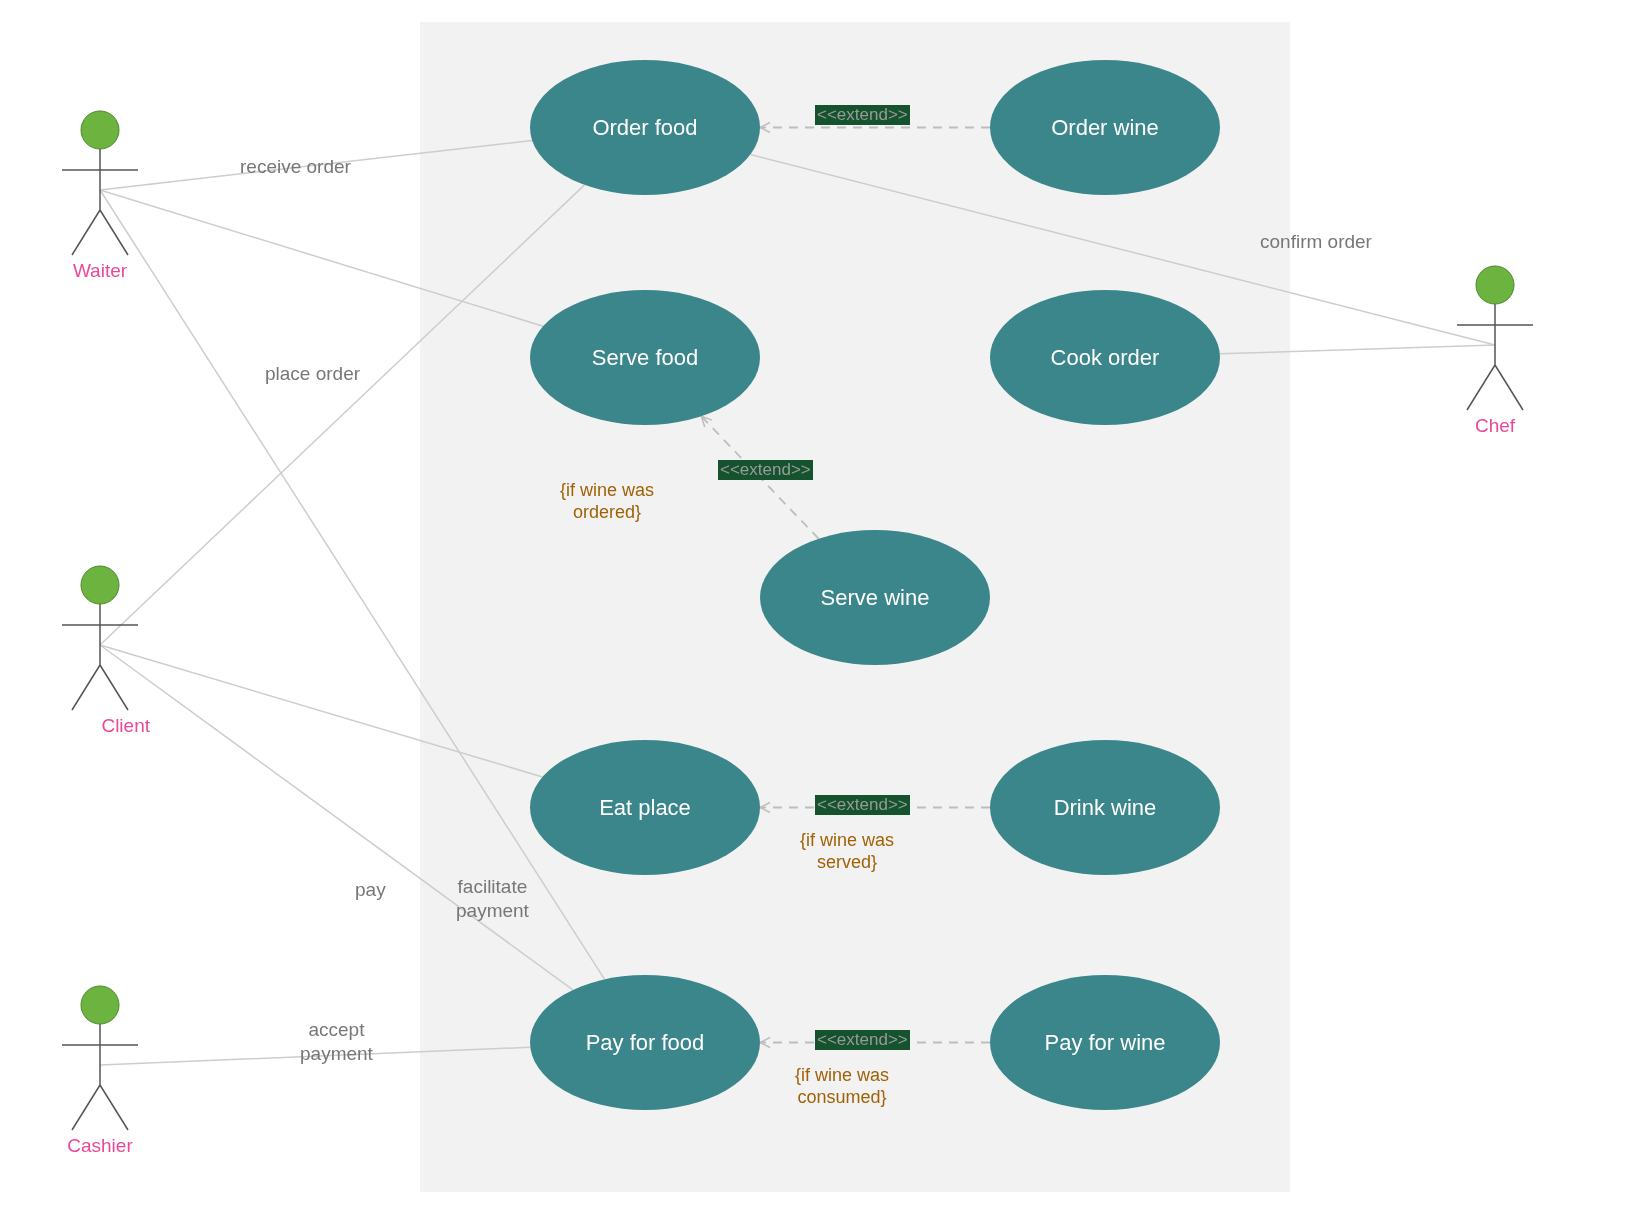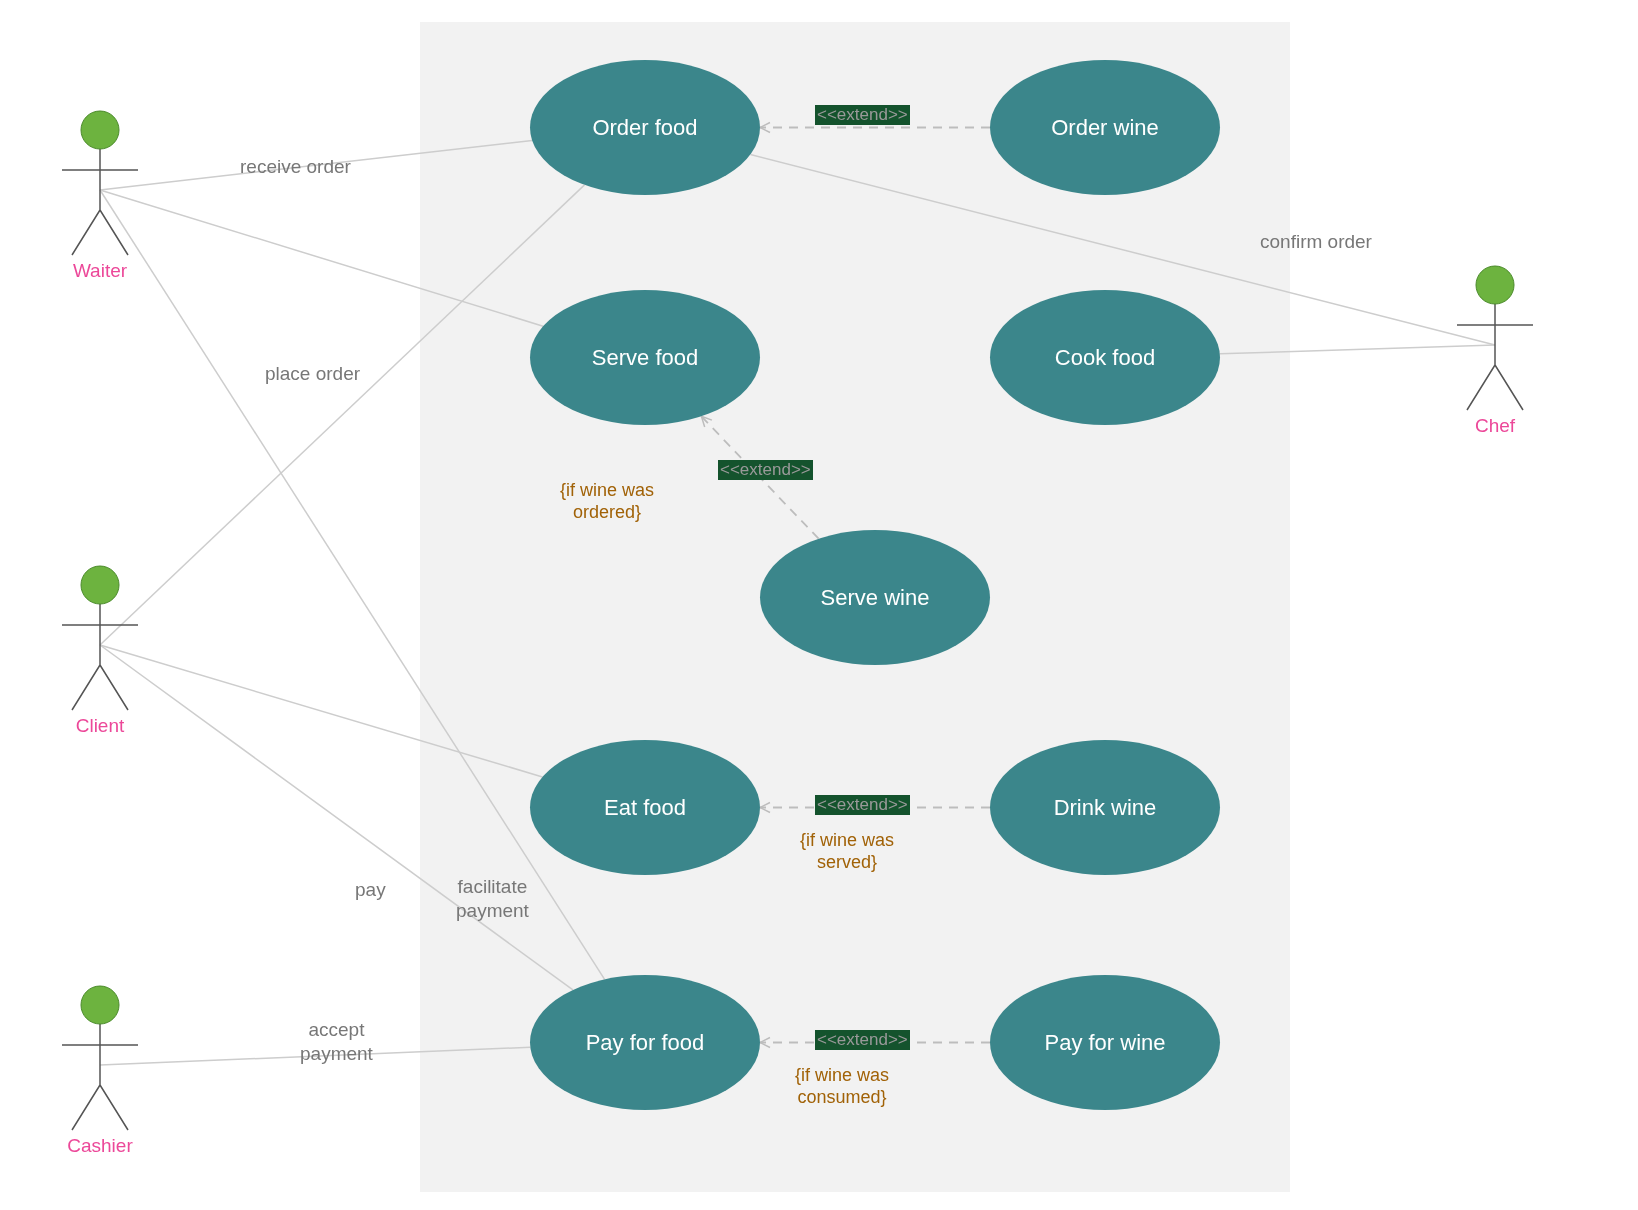--- a/index.html
+++ b/index.html
@@ -114,30 +114,30 @@
           <path d="M1495,304 L1495,365 M1457,325 L1533,325 M1495,365 L1467,410 M1495,365 L1523,410" stroke="#555" stroke-width="1.5" fill="none"></path>
           <ellipse cx="1495" cy="285" rx="19" ry="19" fill="#6db33f" stroke="#4a8a2a" stroke-width="1"></ellipse>
         </g>
       </g>
   </svg>
 
   <div id="usecase-layer">
       <div class="usecase" style="left: 530px; top: 60px; width: 230px; height: 135px;">Order food</div>
       <div class="usecase" style="left: 990px; top: 60px; width: 230px; height: 135px;">Order wine</div>
       <div class="usecase" style="left: 530px; top: 290px; width: 230px; height: 135px;">Serve food</div>
-      <div class="usecase" style="left: 990px; top: 290px; width: 230px; height: 135px;">Cook food</div>
+      <div class="usecase" style="left: 990px; top: 290px; width: 230px; height: 135px;">Cook order</div>
       <div class="usecase" style="left: 760px; top: 530px; width: 230px; height: 135px;">Serve wine</div>
-      <div class="usecase" style="left: 530px; top: 740px; width: 230px; height: 135px;">Eat food</div>
+      <div class="usecase" style="left: 530px; top: 740px; width: 230px; height: 135px;">Eat place</div>
       <div class="usecase" style="left: 990px; top: 740px; width: 230px; height: 135px;">Drink wine</div>
       <div class="usecase" style="left: 530px; top: 975px; width: 230px; height: 135px;">Pay for food</div>
       <div class="usecase" style="left: 990px; top: 975px; width: 230px; height: 135px;">Pay for wine</div>
     </div>
   <div id="label-layer">
       <div class="actor-label" style="left: 50px; top: 260px; width: 100px;">Waiter</div>
-      <div class="actor-label" style="left: 50px; top: 715px; width: 100px;">Client</div>
+      <div class="actor-label" style="left: 50px; top: 715px; width: 100px; text-align: right;">Client</div>
       <div class="actor-label" style="left: 50px; top: 1135px; width: 100px;">Cashier</div>
       <div class="actor-label" style="left: 1445px; top: 415px; width: 100px;">Chef</div>
       <div class="assoc-label" style="left: 240px; top: 155px;">receive order</div>
       <div class="assoc-label" style="left: 456px; top: 875px;">facilitate
 payment</div>
       <div class="assoc-label" style="left: 265px; top: 362px;">place order</div>
       <div class="assoc-label" style="left: 355px; top: 878px;">pay</div>
       <div class="assoc-label" style="left: 300px; top: 1018px;">accept
 payment</div>
       <div class="assoc-label" style="left: 1260px; top: 230px;">confirm order</div>

